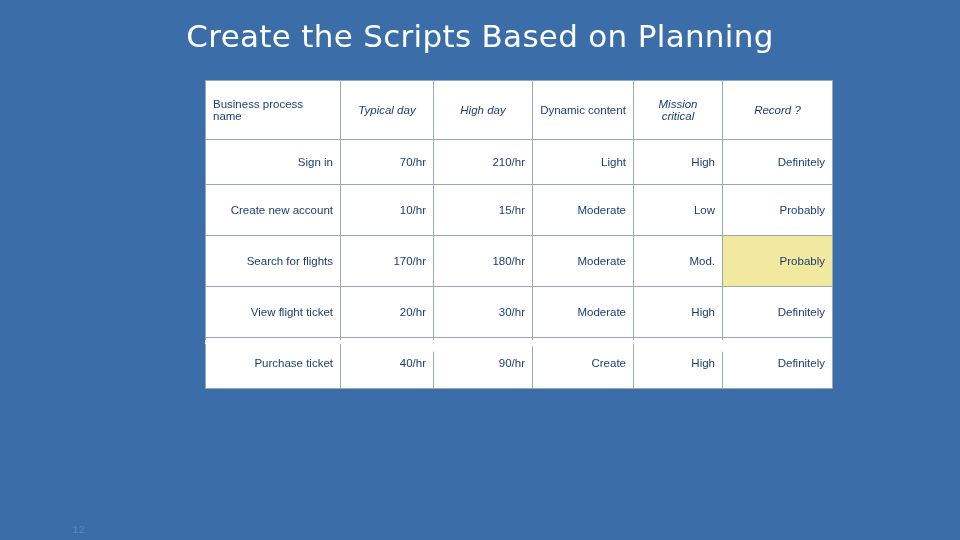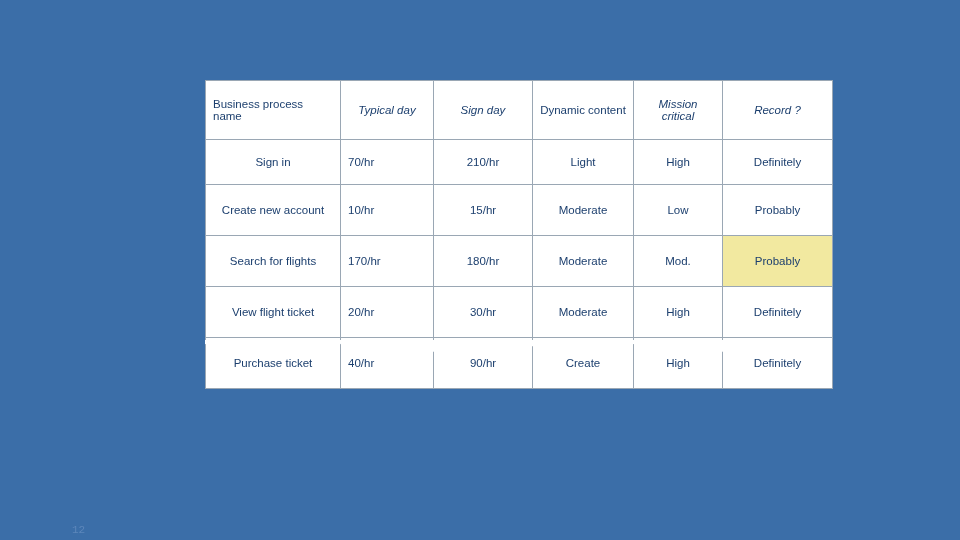--- a/index.html
+++ b/index.html
@@ -61,22 +61,22 @@
   .col5 { width: 95px; }
 
   thead td {
     height: 46px;
   }
   .hdr-0 { text-align: left; font-size: 12px; color: #1f4e79; }
   .hdr-c { text-align: center; font-size: 11.5px; color: #1f4e79; }
   .hdr-italic { font-style: italic; text-align: center; }
   tbody tr td { height: 32px; }
   tbody tr.tall td { height: 38px; margin-left: 35px; }
-  .c-left { text-align: center; }
-  .c-center { text-align: left; }
+  .c-left { text-align: right; }
+  .c-center { text-align: right; }
   .highlight {
     background: #f2e9a0 !important;
   }
   .row-purchase-last {
     vertical-align: bottom;
   }
   .torn {
     position: absolute;
     left: 205px;
     top: 340px;
@@ -105,28 +105,29 @@
     font-size: 11px;
     color: #5d87bb;
     font-family: Liberation Mono, monospace;
   }
 </style>
 </head>
 <body>
 
 <div class="slide">
 
+  <div class="slide-title">Create the Scripts Based on Planning</div>
 
   <div class="table-wrap">
     <table class="main">
       <thead>
         <tr>
           <td class="col0 hdr-0">Business process name</td>
           <td class="col1 hdr-c hdr-italic">Typical day</td>
-          <td class="col2 hdr-c hdr-italic">Sign day</td>
+          <td class="col2 hdr-c hdr-italic">High day</td>
           <td class="col3 hdr-c">Dynamic content</td>
           <td class="col4 hdr-c hdr-italic">Mission critical</td>
           <td class="col5 hdr-c hdr-italic">Record ?</td>
         </tr>
       </thead>
       <tbody>
         <tr>
           <td class="col0 c-left">Sign in</td>
           <td class="col1 c-center">70/hr</td>
           <td class="col2 c-left">210/hr</td>

